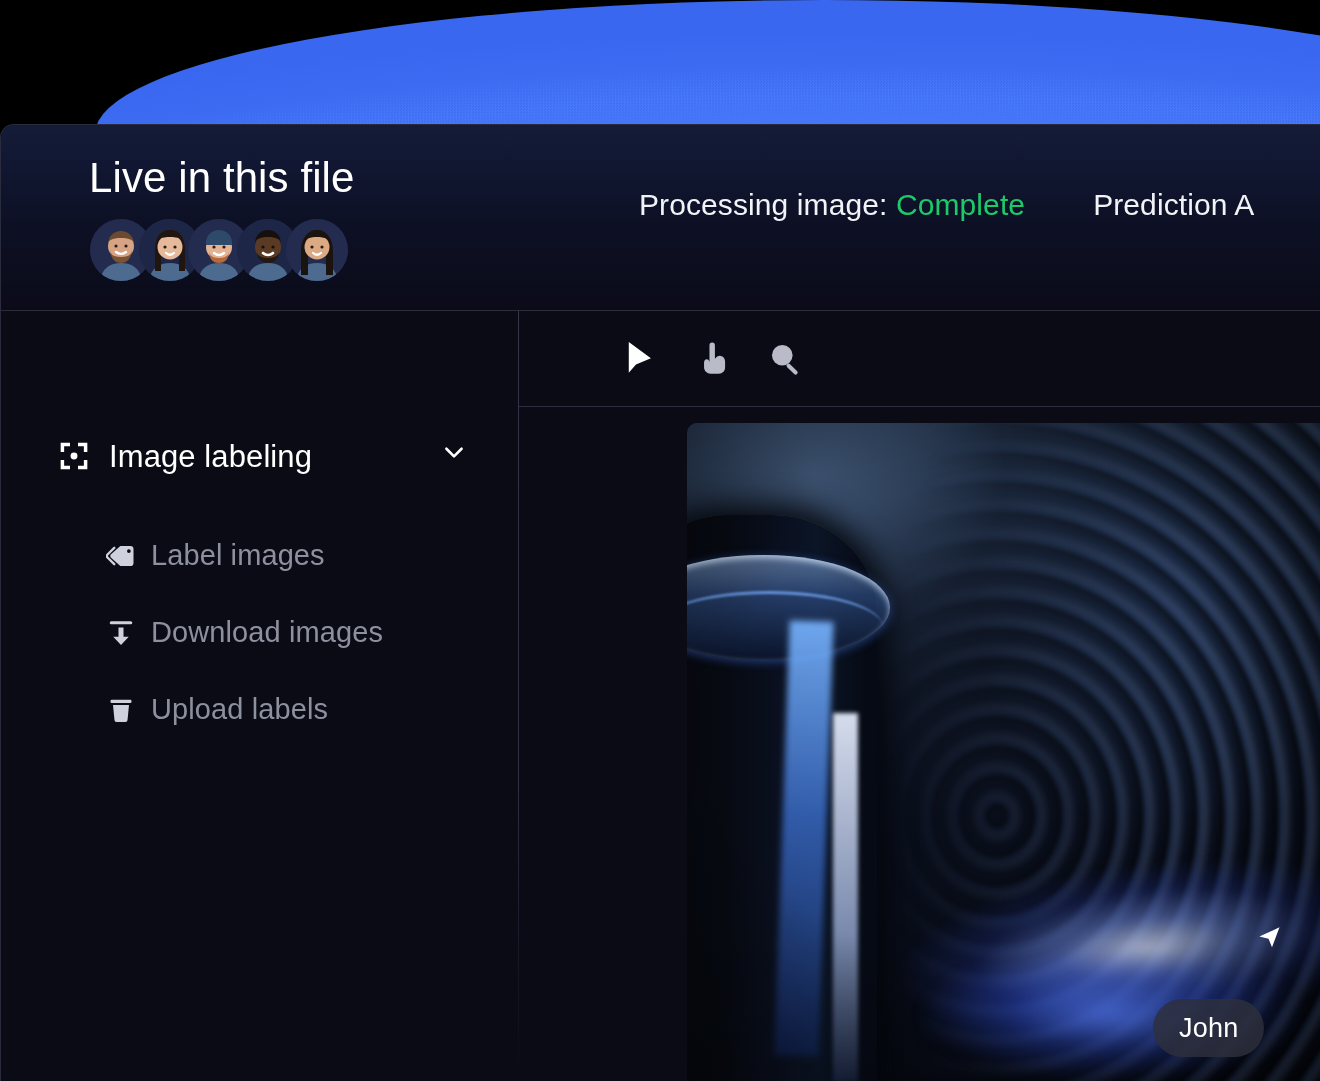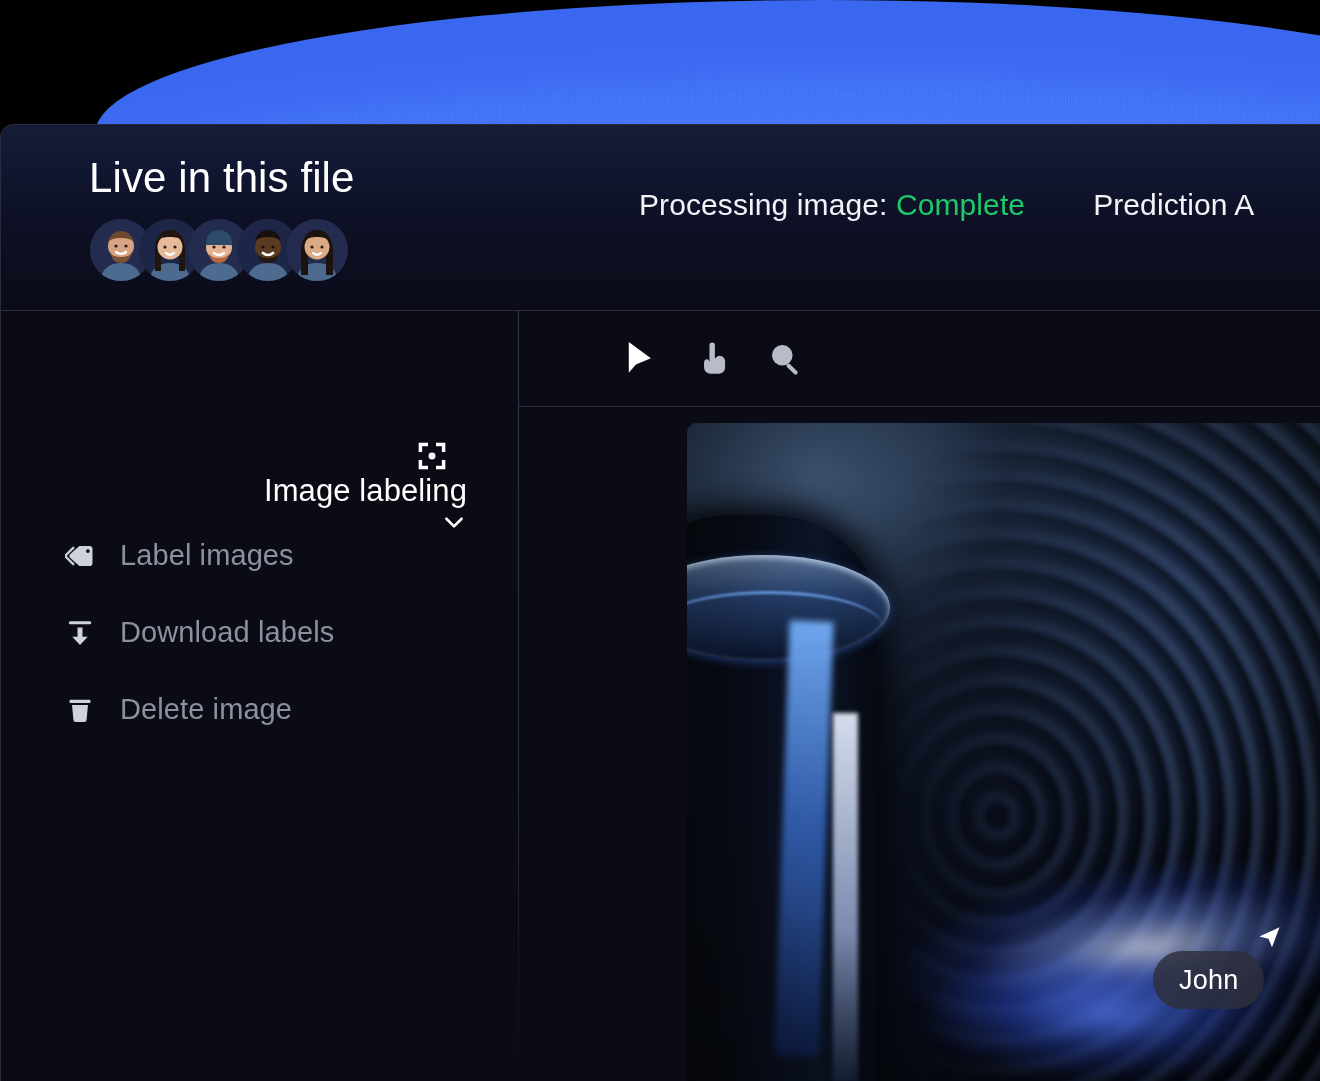--- a/index.html
+++ b/index.html
@@ -152,25 +152,24 @@
     content: "";
     position: absolute;
     right: 0; top: 0;
     width: 1px;
     height: 100%;
     background: linear-gradient(to bottom, #33354a 0%, #2c2e42 62%, rgba(44,46,66,0.35) 84%, rgba(44,46,66,0) 100%);
   }
 
   .sec-head {
     display: flex;
-    align-items: flex-end;
+    align-items: flex-start;
     padding: 0 52px 0 56px;
     height: 52px;
     cursor: pointer;
-    flex-direction: column;
   }
   .sec-head .sec-icon {
     width: 34px; height: 34px;
     flex: 0 0 34px;
     display: flex; align-items: center; justify-content: center;
     margin-right: 18px;
   }
   .sec-head .sec-label {
     font-size: 31px;
     color: #ffffff;
@@ -181,23 +180,22 @@
     margin-left: auto;
     width: 26px; height: 26px;
     display: flex; align-items: center; justify-content: center;
   }
 
   .sub-list { margin-top: 26px; }
   .sub-item {
     display: flex;
     align-items: center;
     height: 77px;
-    padding-left: 63px;
+    padding-left: 104px;
     cursor: pointer;
-    gap: 10px;
   }
   .sub-item .sub-icon {
     width: 32px; height: 32px;
     flex: 0 0 32px;
     display: flex; align-items: center; justify-content: center;
     margin-right: 14px;
   }
   .sub-item .sub-label {
     font-size: 29px;
     color: #8d909e;
@@ -351,20 +349,21 @@
     height: 58px;
     padding: 0 26px;
     border-radius: 29px;
     background: rgba(46,48,60,0.82);
     -webkit-backdrop-filter: blur(3px);
     backdrop-filter: blur(3px);
     font-size: 27px;
     color: #ffffff;
     white-space: nowrap;
     letter-spacing: 0.2px;
+    margin-top: 48px;
   }
 
   #cursor-john  { left: 634px; top: 614px; }
   #cursor-john .cursor-arrow { left: 104px; top: 0px; }
   #cursor-john .cursor-pill  { left: 0px;   top: 26px; }
 
   #cursor-sophie { left: 640px; top: 845px; }
 </style>
 </head>
 <body>
@@ -502,31 +501,31 @@
           </div>
 
 
           <div class="sub-item">
             <span class="sub-icon">
               <svg width="30" height="30" viewBox="0 0 24 24" fill="#cfd2dc">
                 <rect x="3" y="2.6" width="18" height="2.4" rx="1.2"></rect>
                 <path d="M12 21.6 5.8 15H10V7.6h4V15h4.2L12 21.6z"></path>
               </svg>
             </span>
-            <span class="sub-label">Download labels</span>
+            <span class="sub-label">Download images</span>
           </div>
 
           <div class="sub-item">
             <span class="sub-icon">
               <svg width="30" height="30" viewBox="0 0 24 24" fill="#cfd2dc">
                 <rect x="3.6" y="3.8" width="16.8" height="2.6" rx="1"></rect>
                 <path d="M5.6 8h12.8l-1.2 12.2a1.6 1.6 0 0 1-1.6 1.4H8.4a1.6 1.6 0 0 1-1.6-1.4L5.6 8z"></path>
               </svg>
             </span>
-            <span class="sub-label">Delete image</span>
+            <span class="sub-label">Upload labels</span>
           </div>
 
         </div>
 
         <div class="sec-gap"></div>
 
 
       </div>
 
       <div id="canvas-area">

